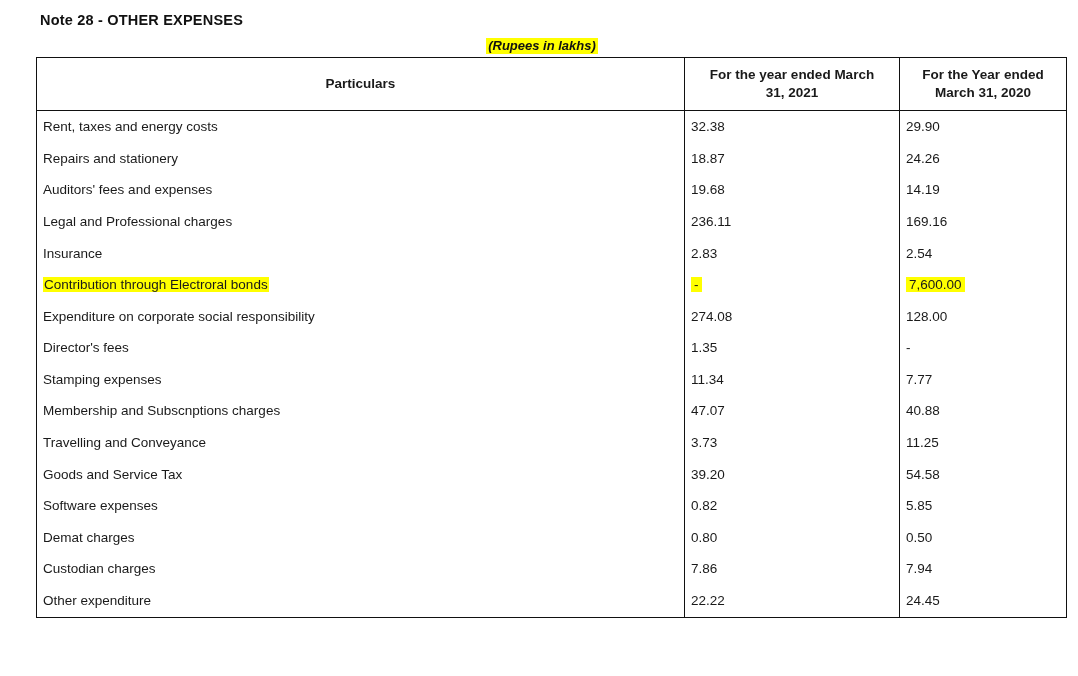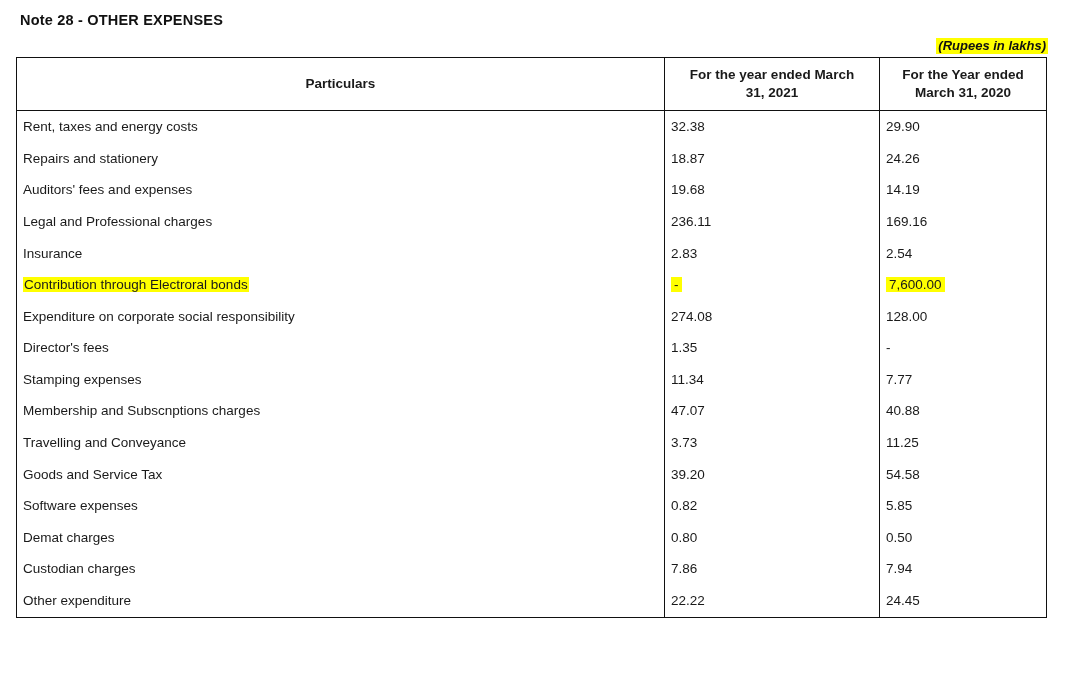--- a/index.html
+++ b/index.html
@@ -13,32 +13,32 @@
     font-family: "Liberation Sans", sans-serif;
     color: #1a1a1a;
     position: relative;
     overflow: hidden;
   }
   .page {
     position: relative;
     width: 1078px;
     height: 632px;
     box-sizing: border-box;
-    padding: 8px 26px 0 16px;
+    padding: 8px 26px 0 36px;
   }
   .note-title {
     font-size: 14.5px;
     font-weight: bold;
     letter-spacing: 0.2px;
     margin: 4px 0 10px 4px;
     color: #111;
   }
   .units-row {
     display: flex;
-    justify-content: flex-end;
+    justify-content: center;
     margin-bottom: 3px;
     padding-right: 4px;
   }
   .units {
     font-size: 13px;
     font-weight: bold;
     font-style: italic;
     background: #ffff00;
     color: #111;
     padding: 0 2px;

